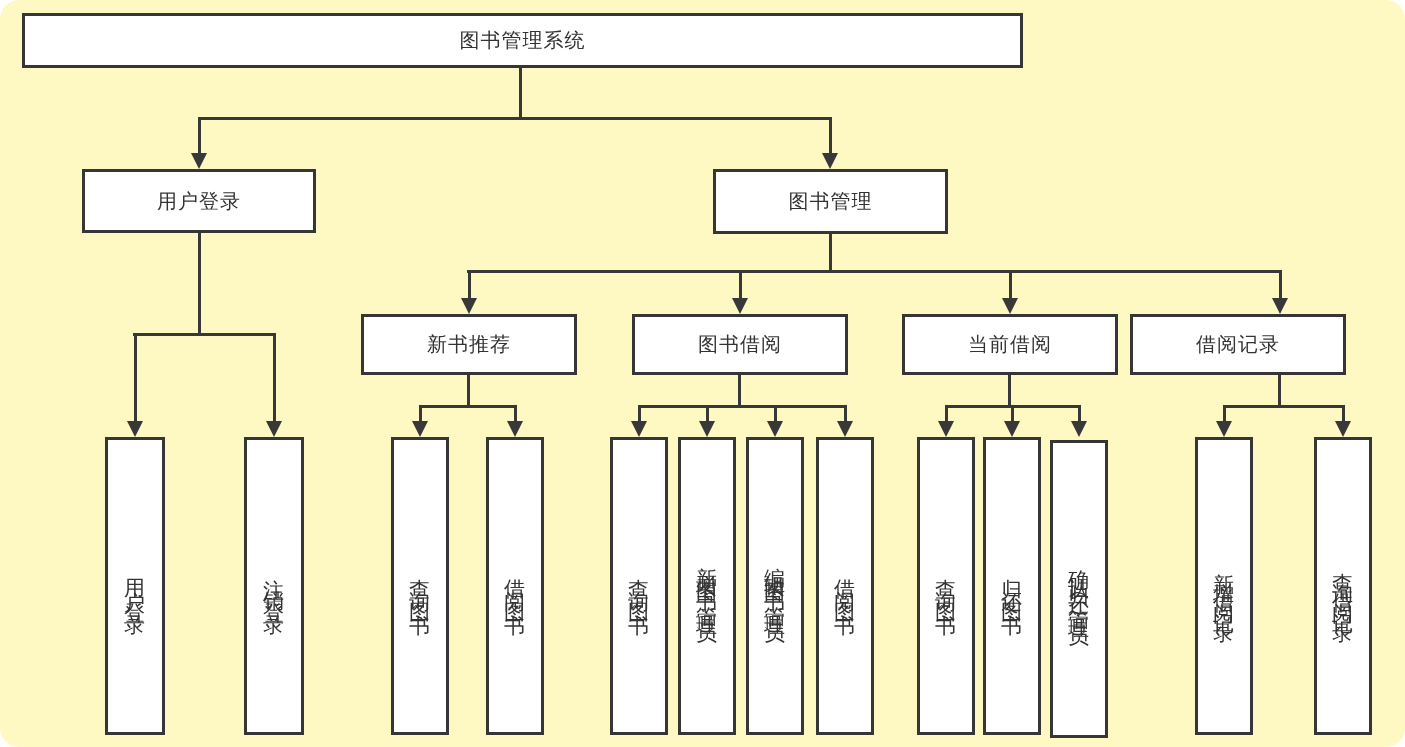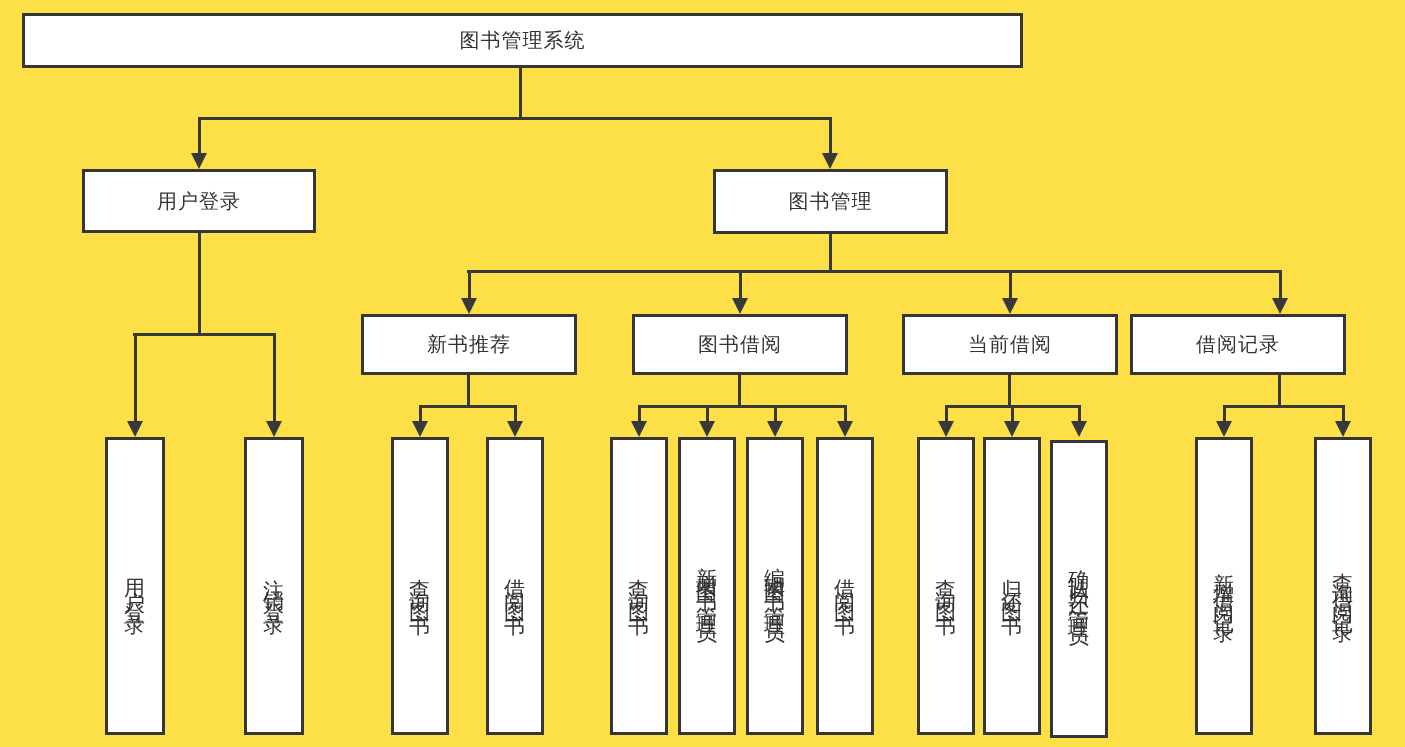--- a/index.html
+++ b/index.html
@@ -1,18 +1,18 @@
 <!DOCTYPE html>
 <html><head>
 <meta charset="utf-8">
 <style>
   html,body{margin:0;padding:0;background:#ffffff;}
   .canvas{
-    position:relative;width:1405px;height:747px;background:#fde047;
-    font-family:"Liberation Sans",sans-serif;color:#333333;overflow:hidden;
+    position:relative;width:1405px;height:747px;background:#fef9c3;
+    font-family:"Liberation Sans",sans-serif;color:#333333;overflow:hidden;border-radius:19px;
   }
   
   .hbox{
     position:absolute;box-sizing:border-box;background:#ffffff;
     border:3px solid #363636;display:flex;align-items:center;justify-content:center;
     font-size:20px;letter-spacing:1px;color:#333333;z-index:2;
   }
   .vbox{
     position:absolute;box-sizing:border-box;background:#ffffff;
     border:3px solid #363636;display:flex;align-items:center;justify-content:center;

